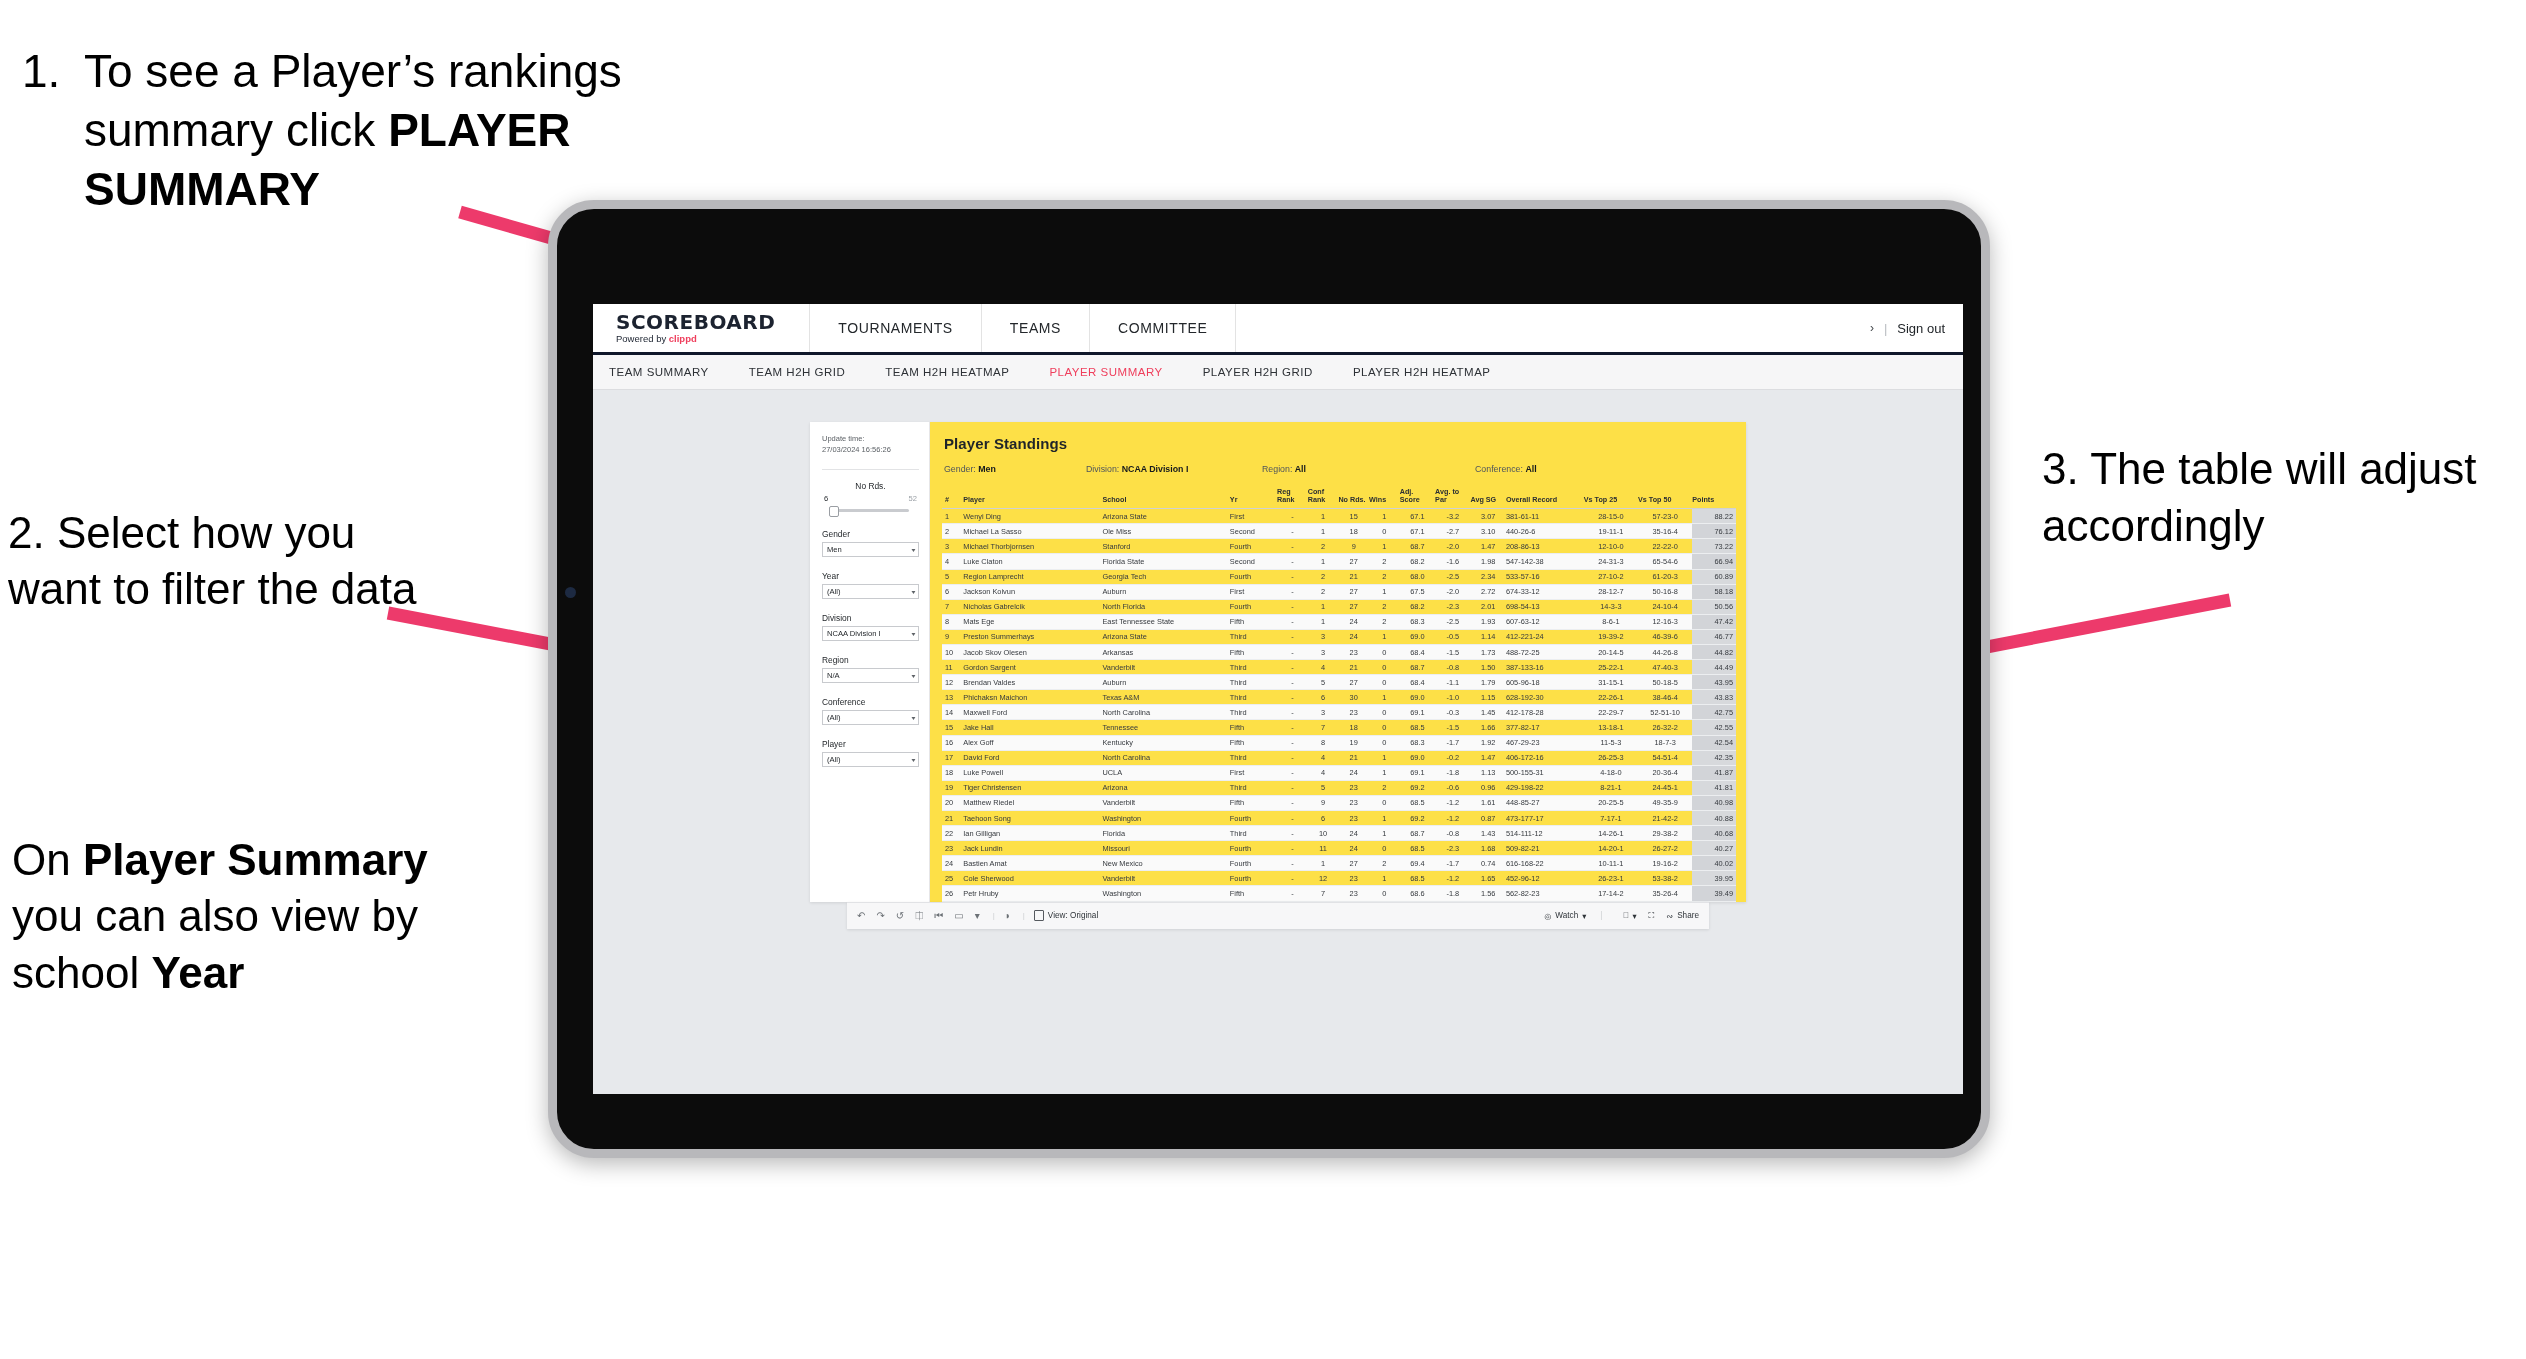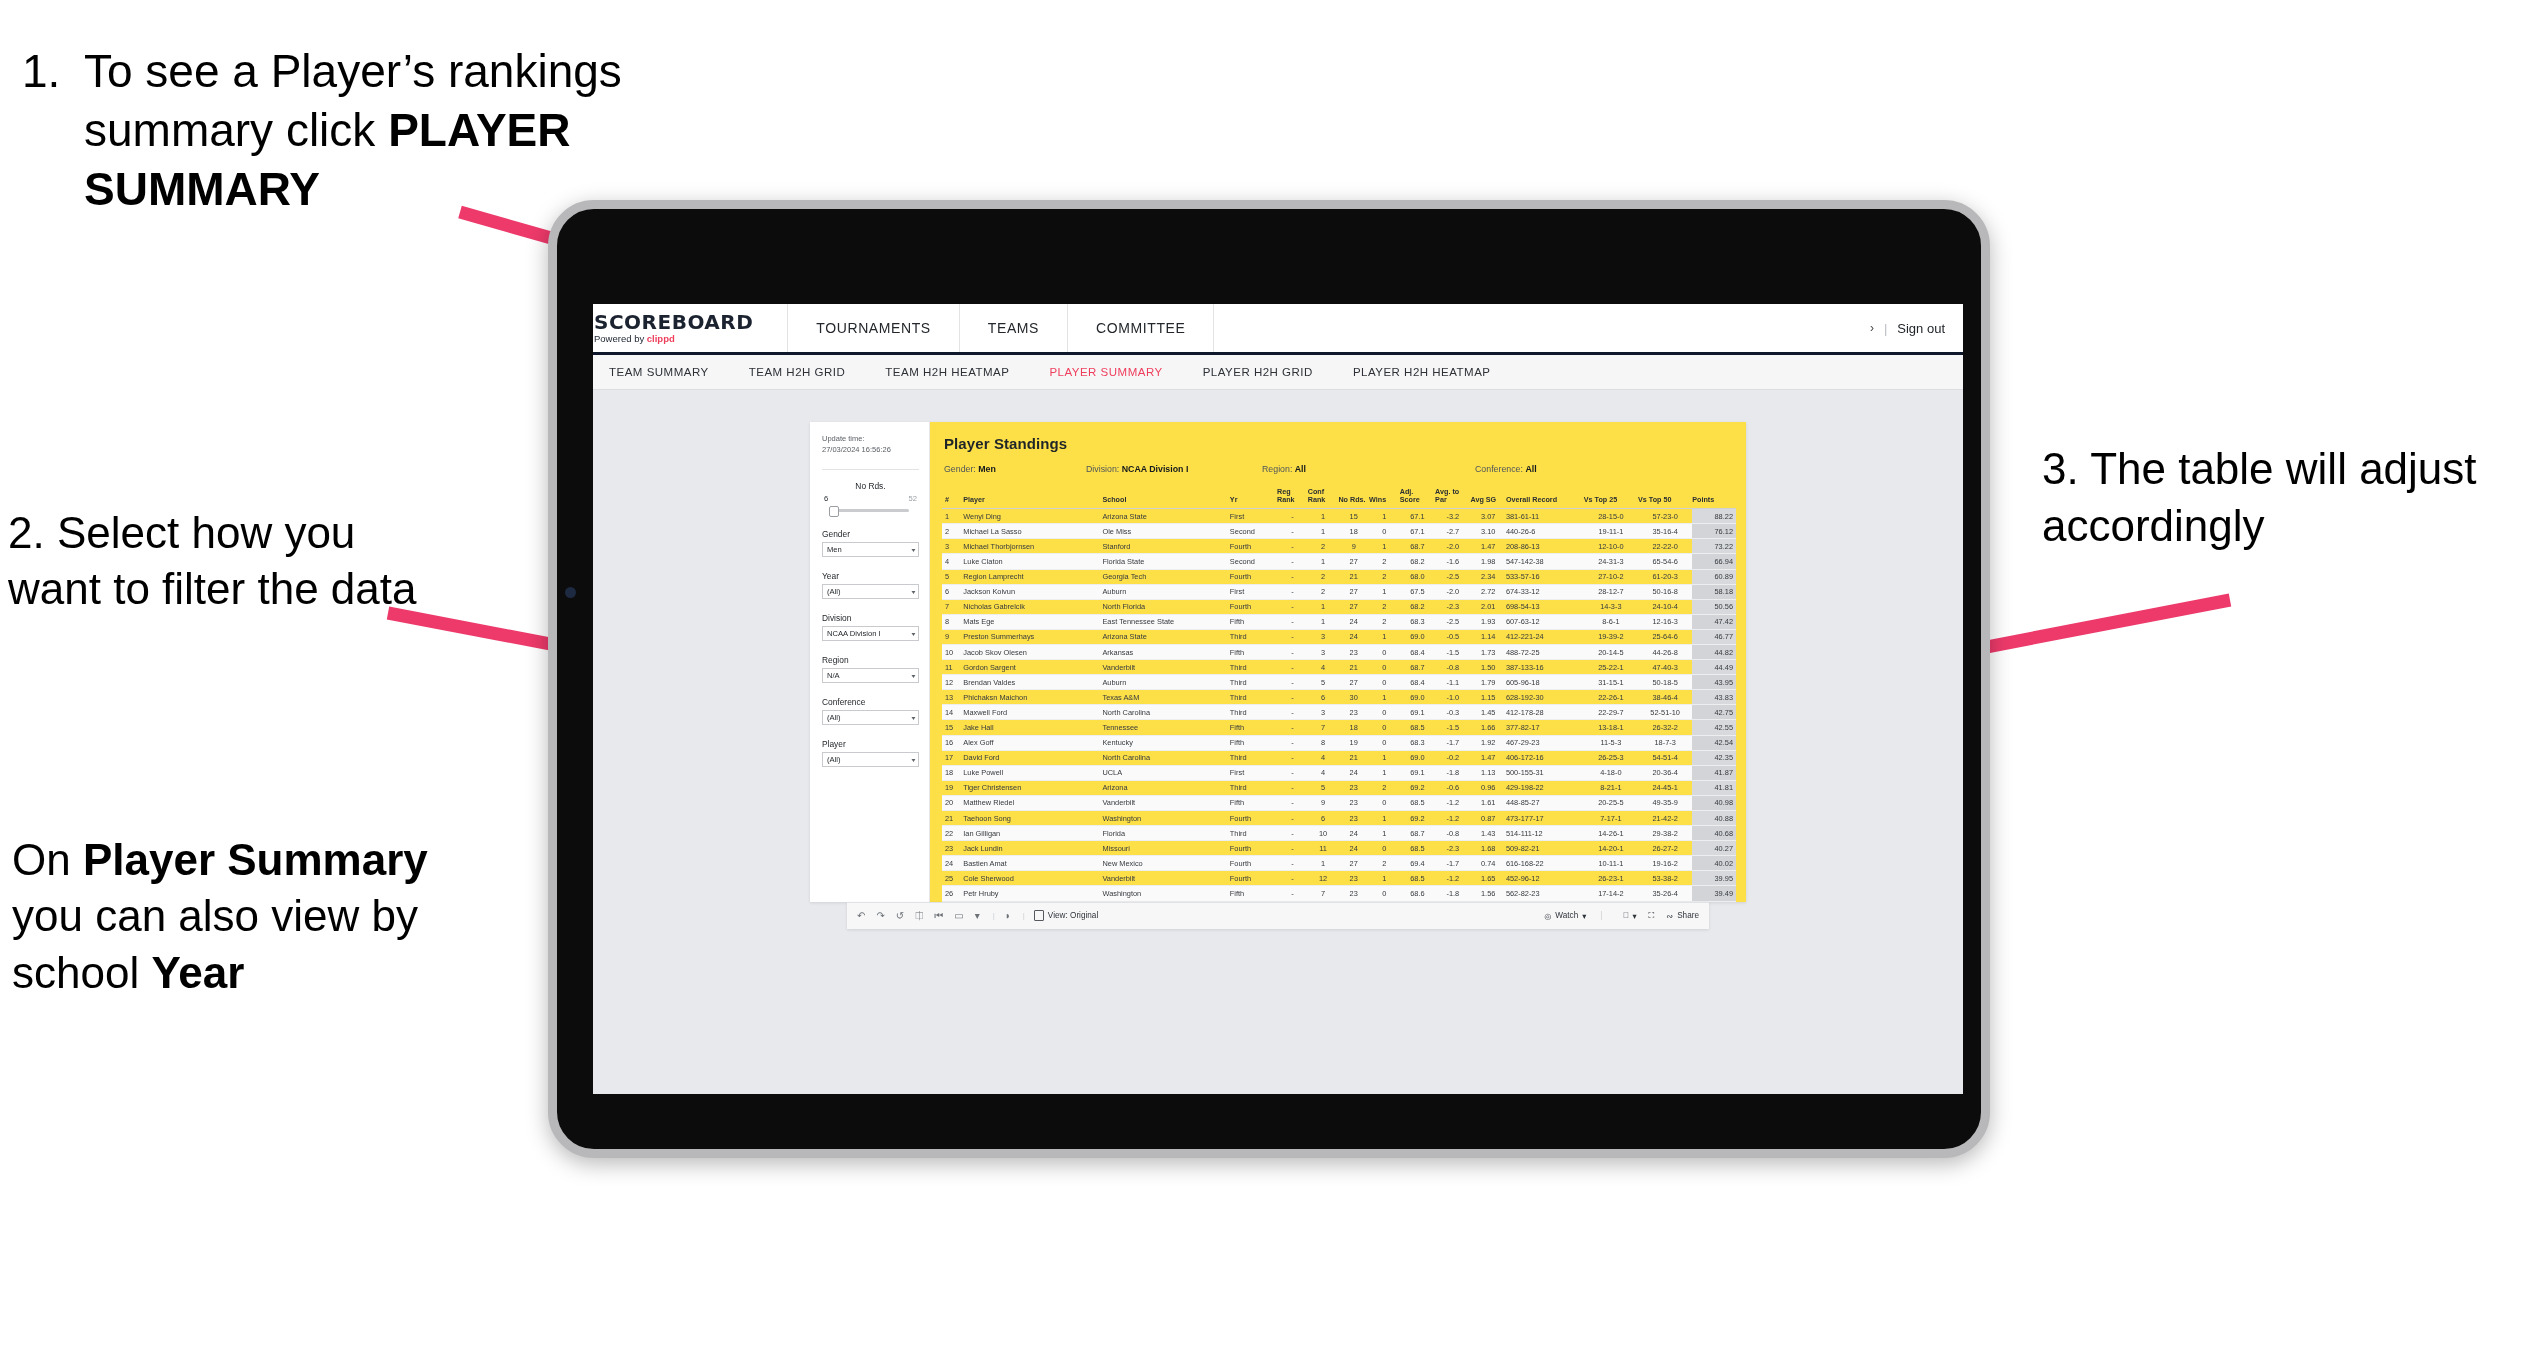--- a/index.html
+++ b/index.html
@@ -32,21 +32,21 @@
     box-sizing:border-box;
     box-shadow:0 6px 22px rgba(0,0,0,.28);
   }
   .cam{position:absolute;width:11px;height:11px;border-radius:50%;background:#1d2a42;left:8px;top:378px;}
   .screen{
     position:absolute;left:36px;top:95px;width:1370px;height:790px;
     background:#e7e9ec;overflow:hidden;
   }
 
   
-  .app-top{background:#fff;height:48px;display:flex;align-items:center;padding:0 1px;position:relative;}
+  .app-top{background:#fff;height:48px;display:flex;align-items:center;padding:0 23px;position:relative;}
   .logo{margin-right:34px;line-height:1;}
   .logo .word{font-size:20px;font-weight:800;letter-spacing:.5px;color:#1c2330;font-family:"DejaVu Sans", sans-serif;}
   .logo .sub{font-size:9.5px;color:#1c2330;margin-top:2px;}
   .logo .sub .brand{color:#ef3e5c;font-weight:700;}
   .topnav{display:flex;gap:0;}
   .topnav .ti{font-size:14px;color:#23272b;letter-spacing:.6px;padding:0 28px;border-left:1px solid #e3e3e3;line-height:48px;height:48px;}
   .topnav .ti:last-child{border-right:1px solid #e3e3e3;}
   .top-right{position:absolute;right:18px;top:0;height:48px;display:flex;align-items:center;gap:10px;font-size:13px;color:#22262a;}
   .top-right .sep{color:#b9bcc0;}
   .top-right .chev{font-size:12px;color:#44484c;}
@@ -416,21 +416,21 @@
                   <td class="c-yr">Third</td>
                   <td class="c-num">-</td>
                   <td class="c-num">3</td>
                   <td class="c-num">24</td>
                   <td class="c-num">1</td>
                   <td class="c-n3">69.0</td>
                   <td class="c-n3">-0.5</td>
                   <td class="c-n3">1.14</td>
                   <td class="c-rec">412-221-24</td>
                   <td class="c-vs">19-39-2</td>
-                  <td class="c-vs">25-64-6</td>
+                  <td class="c-vs">46-39-6</td>
                   <td class="c-pts">46.77</td>
                 </tr>
                 <tr>
                   <td class="c-rank">10</td>
                   <td class="c-player">Jacob Skov Olesen</td>
                   <td class="c-school">Arkansas</td>
                   <td class="c-yr">Fifth</td>
                   <td class="c-num">-</td>
                   <td class="c-num">3</td>
                   <td class="c-num">23</td>

